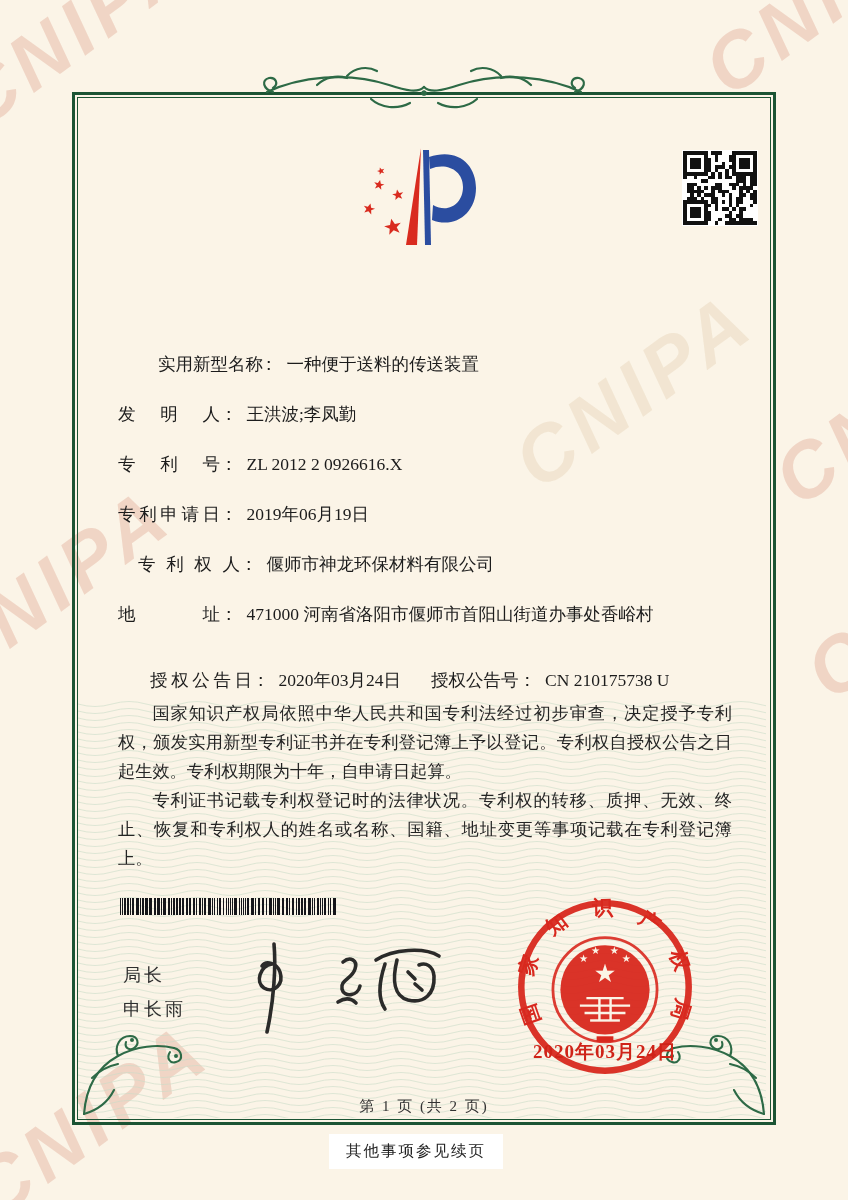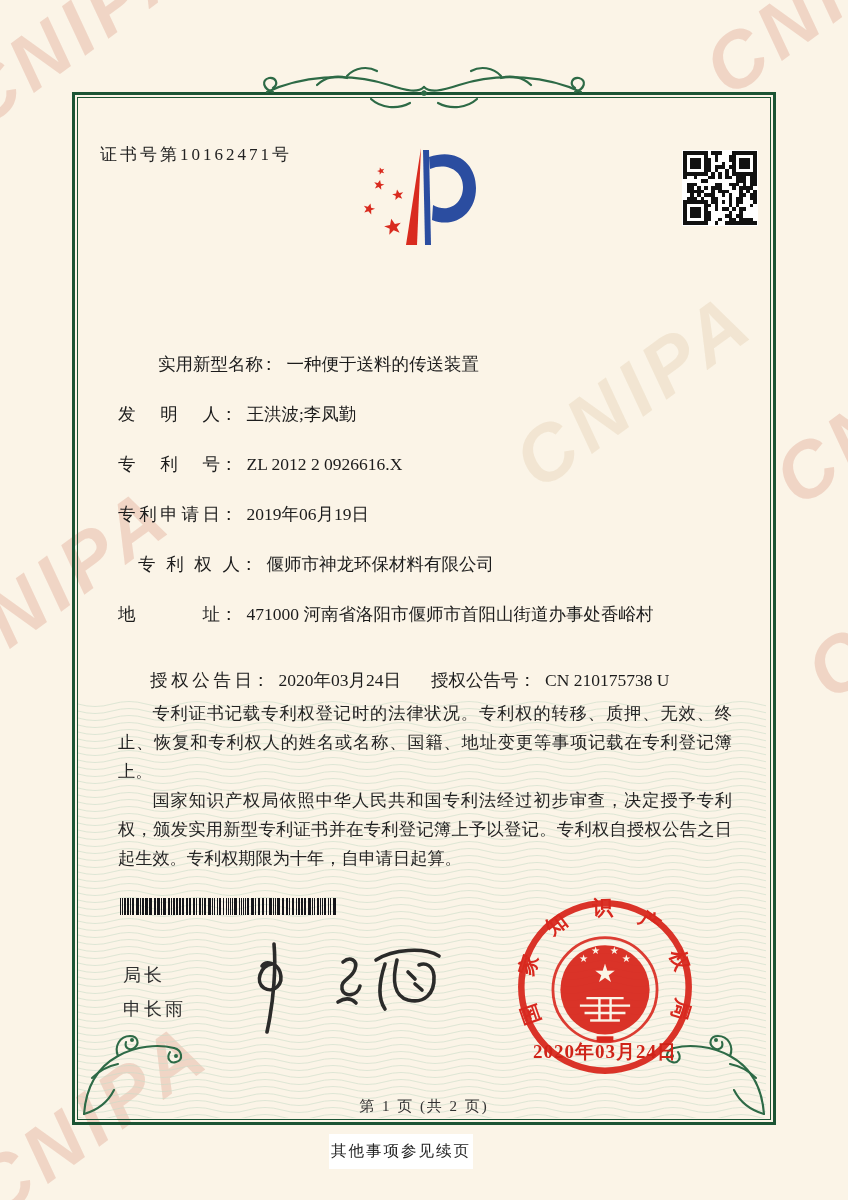--- a/index.html
+++ b/index.html
@@ -44,21 +44,21 @@
              font-size:18px;letter-spacing:3px;color:#2e2e2e;}
   .sig-name{position:absolute;left:123px;top:997px;font-family:"Liberation Sans","DejaVu Sans",sans-serif;
             font-size:18px;letter-spacing:3px;color:#2e2e2e;}
   .sig-svg{position:absolute;left:238px;top:936px;width:210px;height:102px;}
   
   .seal{position:absolute;left:512px;top:894px;width:186px;height:186px;}
   .seal-date{position:absolute;left:505px;top:1039px;width:200px;text-align:center;
              font-size:19px;color:#cf2318;letter-spacing:1px;font-weight:600;}
   
   .page-footer{position:absolute;left:72px;top:1097px;width:704px;text-align:center;font-size:15px;letter-spacing:2px;color:#333;}
-  .note{position:absolute;left:329px;top:1134px;background:#ffffff;padding:7px 2px;
+  .note{position:absolute;left:329px;top:1134px;background:#ffffff;padding:7px 17px;
         font-size:15.5px;letter-spacing:2px;color:#222;}
 </style>
 </head>
 <body>
 
 <div class="stage">
 
   <div class="wm" style="left:-60px;top:-16px;">CNIPA</div>
   <div class="wm" style="left:688px;top:-48px;">CNIPA</div>
   <div class="wm" style="left:758px;top:362px;">CNIPA</div>
@@ -105,21 +105,20 @@
       <path d="M6,96 C8,70 18,50 40,38 C58,28 80,26 96,30"></path>
       <path d="M96,30 C104,32 106,42 98,44 C92,46 88,40 92,34"></path>
       <path d="M40,38 C36,28 42,18 52,18 C60,18 62,26 56,30 C52,33 46,30 48,24"></path>
       <path d="M6,96 C20,92 30,84 36,72"></path>
       <path d="M14,60 C22,52 30,48 40,46"></path>
       <circle cx="98" cy="38" r="2" fill="#2d6a46" stroke="none"></circle>
       <circle cx="54" cy="22" r="2" fill="#2d6a46" stroke="none"></circle>
     </g>
   </svg>
 
-  <div class="cert-no">证书号第10162471号</div>
 
   <svg class="logo" viewBox="0 0 132 108">
     <defs>
       <path id="st" d="M0,-10 L2.9,-3.1 10,-3.1 4.2,1.2 6.2,8.1 0,4 -6.2,8.1 -4.2,1.2 -10,-3.1 -2.9,-3.1 Z"></path>
     </defs>
     <polygon points="65,5 50,102 61,102" fill="#d92b1f"></polygon>
     <polygon points="67,7 73,7 75,102 69,102" fill="#2b4da0"></polygon>
     <path d="M73,14 C102,4 120,22 120,45 C120,71 98,86 76,77 L77,62 C93,71 107,60 107,44 C107,27 90,19 74,26 Z" fill="#2b4da0"></path>
     <g fill="#d92b1f">
       <use href="#st" transform="translate(25,28) scale(0.38) rotate(-18)"></use>
@@ -593,22 +592,22 @@
     </div>
     <div class="frow" style="top:250px;">
       <span class="lab">地址</span><span>：</span><span class="val">471000 河南省洛阳市偃师市首阳山街道办事处香峪村</span>
     </div>
     <div class="frow" style="top:316px;margin-left:32px;">
       <span class="lab">授权公告日</span><span>：</span><span class="val">2020年03月24日</span><span class="pair2">授权公告号</span><span>：</span><span class="val">CN 210175738 U</span>
     </div>
   </div>
 
   <div class="body-text">
+    <p>国家知识产权局依照中华人民共和国专利法经过初步审查，决定授予专利权，颁发实用新型专利证书并在专利登记簿上予以登记。专利权自授权公告之日起生效。专利权期限为十年，自申请日起算。</p>
     <p>专利证书记载专利权登记时的法律状况。专利权的转移、质押、无效、终止、恢复和专利权人的姓名或名称、国籍、地址变更等事项记载在专利登记簿上。</p>
-    <p>国家知识产权局依照中华人民共和国专利法经过初步审查，决定授予专利权，颁发实用新型专利证书并在专利登记簿上予以登记。专利权自授权公告之日起生效。专利权期限为十年，自申请日起算。</p>
   </div>
 
   <div class="barcode"><i style="width:1px;margin-right:1px"></i><i style="width:1px;margin-right:1px"></i><i style="width:2px;margin-right:1px"></i><i style="width:2px;margin-right:1px"></i><i style="width:1px;margin-right:1px"></i><i style="width:2px;margin-right:2px"></i><i style="width:3px;margin-right:1px"></i><i style="width:1px;margin-right:1px"></i><i style="width:2px;margin-right:1px"></i><i style="width:3px;margin-right:1px"></i><i style="width:3px;margin-right:2px"></i><i style="width:2px;margin-right:1px"></i><i style="width:3px;margin-right:1px"></i><i style="width:1px;margin-right:1px"></i><i style="width:3px;margin-right:2px"></i><i style="width:2px;margin-right:1px"></i><i style="width:1px;margin-right:1px"></i><i style="width:2px;margin-right:1px"></i><i style="width:2px;margin-right:1px"></i><i style="width:2px;margin-right:1px"></i><i style="width:2px;margin-right:2px"></i><i style="width:2px;margin-right:1px"></i><i style="width:2px;margin-right:2px"></i><i style="width:2px;margin-right:1px"></i><i style="width:1px;margin-right:2px"></i><i style="width:2px;margin-right:1px"></i><i style="width:1px;margin-right:1px"></i><i style="width:2px;margin-right:2px"></i><i style="width:3px;margin-right:1px"></i><i style="width:1px;margin-right:1px"></i><i style="width:1px;margin-right:2px"></i><i style="width:1px;margin-right:1px"></i><i style="width:2px;margin-right:2px"></i><i style="width:1px;margin-right:2px"></i><i style="width:1px;margin-right:1px"></i><i style="width:1px;margin-right:1px"></i><i style="width:1px;margin-right:1px"></i><i style="width:1px;margin-right:1px"></i><i style="width:3px;margin-right:2px"></i><i style="width:1px;margin-right:1px"></i><i style="width:1px;margin-right:1px"></i><i style="width:1px;margin-right:1px"></i><i style="width:1px;margin-right:1px"></i><i style="width:2px;margin-right:2px"></i><i style="width:3px;margin-right:1px"></i><i style="width:1px;margin-right:2px"></i><i style="width:2px;margin-right:2px"></i><i style="width:2px;margin-right:2px"></i><i style="width:1px;margin-right:2px"></i><i style="width:3px;margin-right:1px"></i><i style="width:1px;margin-right:1px"></i><i style="width:1px;margin-right:1px"></i><i style="width:3px;margin-right:2px"></i><i style="width:2px;margin-right:2px"></i><i style="width:2px;margin-right:1px"></i><i style="width:1px;margin-right:2px"></i><i style="width:2px;margin-right:2px"></i><i style="width:1px;margin-right:1px"></i><i style="width:2px;margin-right:1px"></i><i style="width:2px;margin-right:1px"></i><i style="width:2px;margin-right:2px"></i><i style="width:3px;margin-right:1px"></i><i style="width:1px;margin-right:1px"></i><i style="width:1px;margin-right:2px"></i><i style="width:2px;margin-right:1px"></i><i style="width:1px;margin-right:1px"></i><i style="width:1px;margin-right:1px"></i><i style="width:2px;margin-right:2px"></i><i style="width:1px;margin-right:1px"></i><i style="width:1px;margin-right:2px"></i><i style="width:3px;margin-right:2px"></i></div>
 
   <div class="sig-title">局长</div>
   <div class="sig-name">申长雨</div>
   <svg class="sig-svg" viewBox="0 0 210 102">
     <g fill="none" stroke="#1a1a1a" stroke-width="3.6" stroke-linecap="round" opacity="0.92">
       <path d="M34,28 C22,30 17,46 26,52 C36,58 46,48 42,36 C39,27 28,24 24,30"></path>
       <path d="M36,8 C38,30 36,64 29,96"></path>

